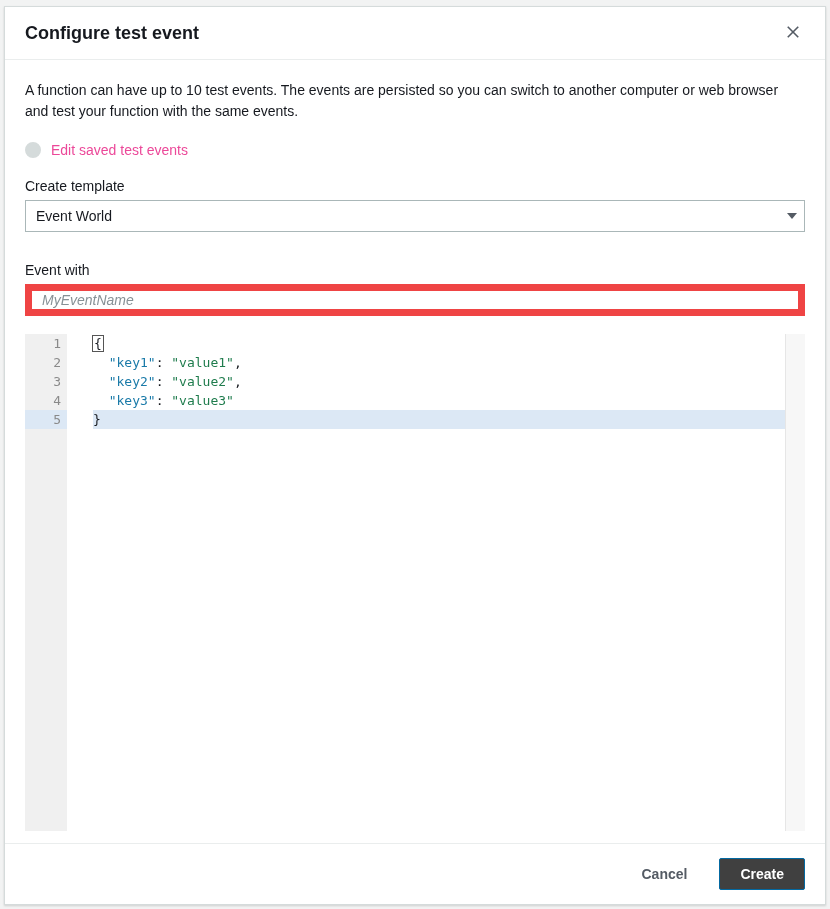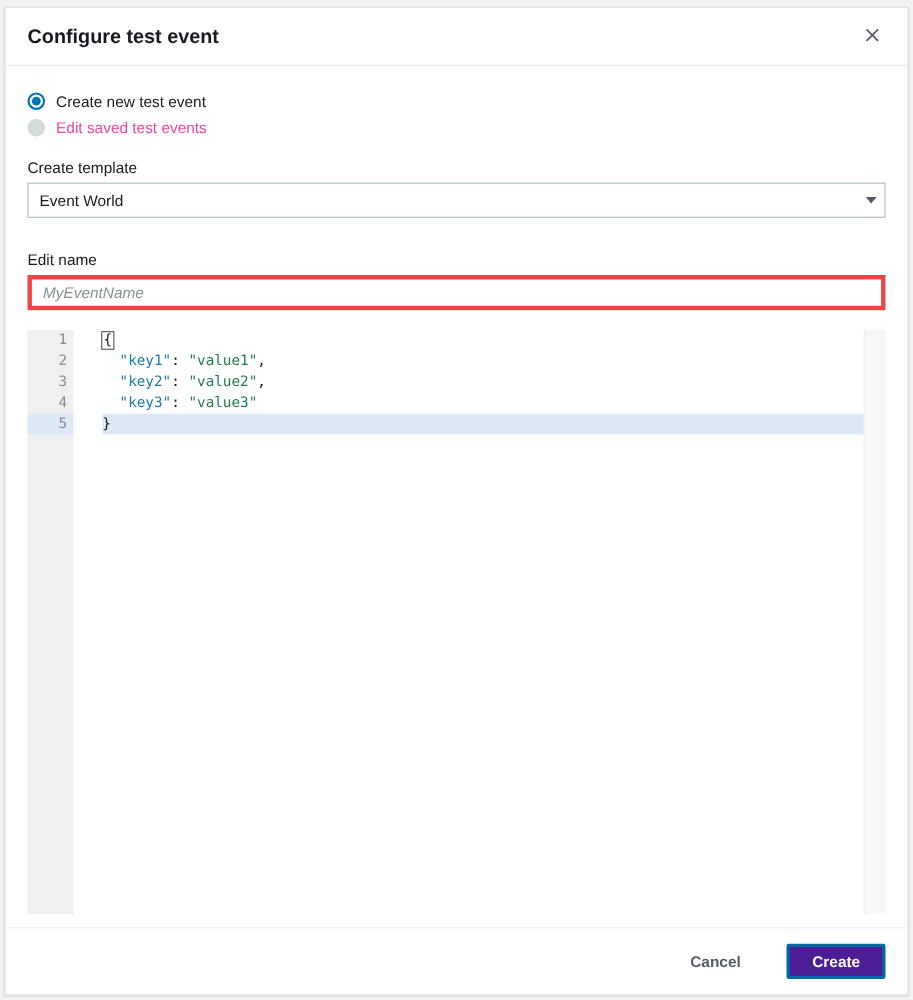--- a/index.html
+++ b/index.html
@@ -37,21 +37,21 @@
   .field-label { font-size: 14px; font-weight: 400; color: #16191f; margin-bottom: 6px; display:block; }
   .select-wrap { position: relative; margin-bottom: 18px; }
   .select {
     width: 100%; height: 32px; border: 1px solid #aab7b8; background: #fff;
     padding: 0 30px 0 10px; font-size: 14px; color:#16191f; text-align:left;
     display:flex; align-items:center; cursor:pointer;
   }
   .select-caret { position:absolute; right:8px; top:50%; transform:translateY(-50%); color:#545b64; }
   .select-caret svg { width:10px; height:10px; display:block; }
   .text-input {
-    width: 100%; height: 32px; border: 4px solid #ef4444; padding: 0 10px;
+    width: 100%; height: 32px; border: 7px solid #ef4444; padding: 0 10px;
     font-size: 14px; color:#8b5cf6; font-style: italic;
   }
   .text-input::placeholder { color: #879196; font-style: italic; }
   .field-block { margin-bottom: 12px; }
   
   .editor {
     margin-top: 6px;
     border-top: none;
     flex: 1 1 auto;
     display:flex;
@@ -90,52 +90,47 @@
   }
   .code-line { height:19px; white-space: pre; }
   .code-line .brace, .code-line .punct { color: #16191f; }
   .code-line .key { color: #1a7aa8; }
   .code-line .str { color: #1f7c4d; }
   .code-line.active { background: #dce8f5; }
   .right-gutter { width:20px; background:#f7f7f7; border-left:1px solid #e6e6e6; flex:0 0 auto; }
   
   .gutter .ln.active { background:#dce8f5; }
   
-  .modal-footer { border-top: 1px solid #eaeded; padding: 14px 20px; display:flex; justify-content:flex-end; gap: 22px; }
+  .modal-footer { border-top: 1px solid #eaeded; padding: 14px 20px; display:flex; justify-content:flex-end; gap: 12px; }
   .btn { height: 32px; padding: 0 20px; font-size: 14px; border-radius: 2px; cursor:pointer; font-weight:700; }
   .btn-link { background:none; border:none; color:#545b64; }
-  .btn-primary { background:#4c1d95; border:3px solid #0369a1; color:#fff; }
+  .btn-primary { background:#404040; border:1px solid #0369a1; color:#fff; }
 </style>
 </head>
 <body>
 
 <div class="backdrop">
   <div class="modal">
 
     <div class="modal-header">
       <h1 class="modal-title">Configure test event</h1>
       <button class="close-btn">
         <span>
           <svg viewBox="0 0 16 16" stroke="currentColor" stroke-width="1.8" fill="none">
             <line x1="2" y1="2" x2="14" y2="14"></line>
               <line x1="14" y1="2" x2="2" y2="14"></line>
           </svg>
         </span>
       </button>
     </div>
 
     <div class="modal-body">
+      <p class="description">A function can have up to 10 test events. The events are persisted so you can switch to another computer or web browser and test your function with the same events.</p>
 
       <div class="radio-group">
-        <label class="radio-row selected">
-          <span class="radio-outer">
-              <span class="radio-inner"></span>
-            </span>
-          <span>Create new test event</span>
-        </label>
         <label class="radio-row disabled">
           <span class="radio-outer"></span>
           <span>Edit saved test events</span>
         </label>
       </div>
 
       <div class="field-block">
         <label class="field-label">Create template</label>
         <div class="select-wrap">
           <button class="select">
@@ -143,21 +138,21 @@
           </button>
           <span class="select-caret">
             <svg viewBox="0 0 10 10">
                 <polygon points="0,2 10,2 5,8" fill="currentColor"></polygon>
               </svg>
           </span>
         </div>
       </div>
 
       <div class="field-block">
-        <label class="field-label">Edit name</label>
+        <label class="field-label">Event with</label>
         <input class="text-input" type="text" placeholder="MyEventName" style="">
       </div>
 
       <div class="editor">
         <div class="gutter" id="gutter">
             <div class="ln has-fold">1</div>
             <div class="ln">2</div>
             <div class="ln">3</div>
             <div class="ln">4</div>
             <div class="ln active">5</div>

